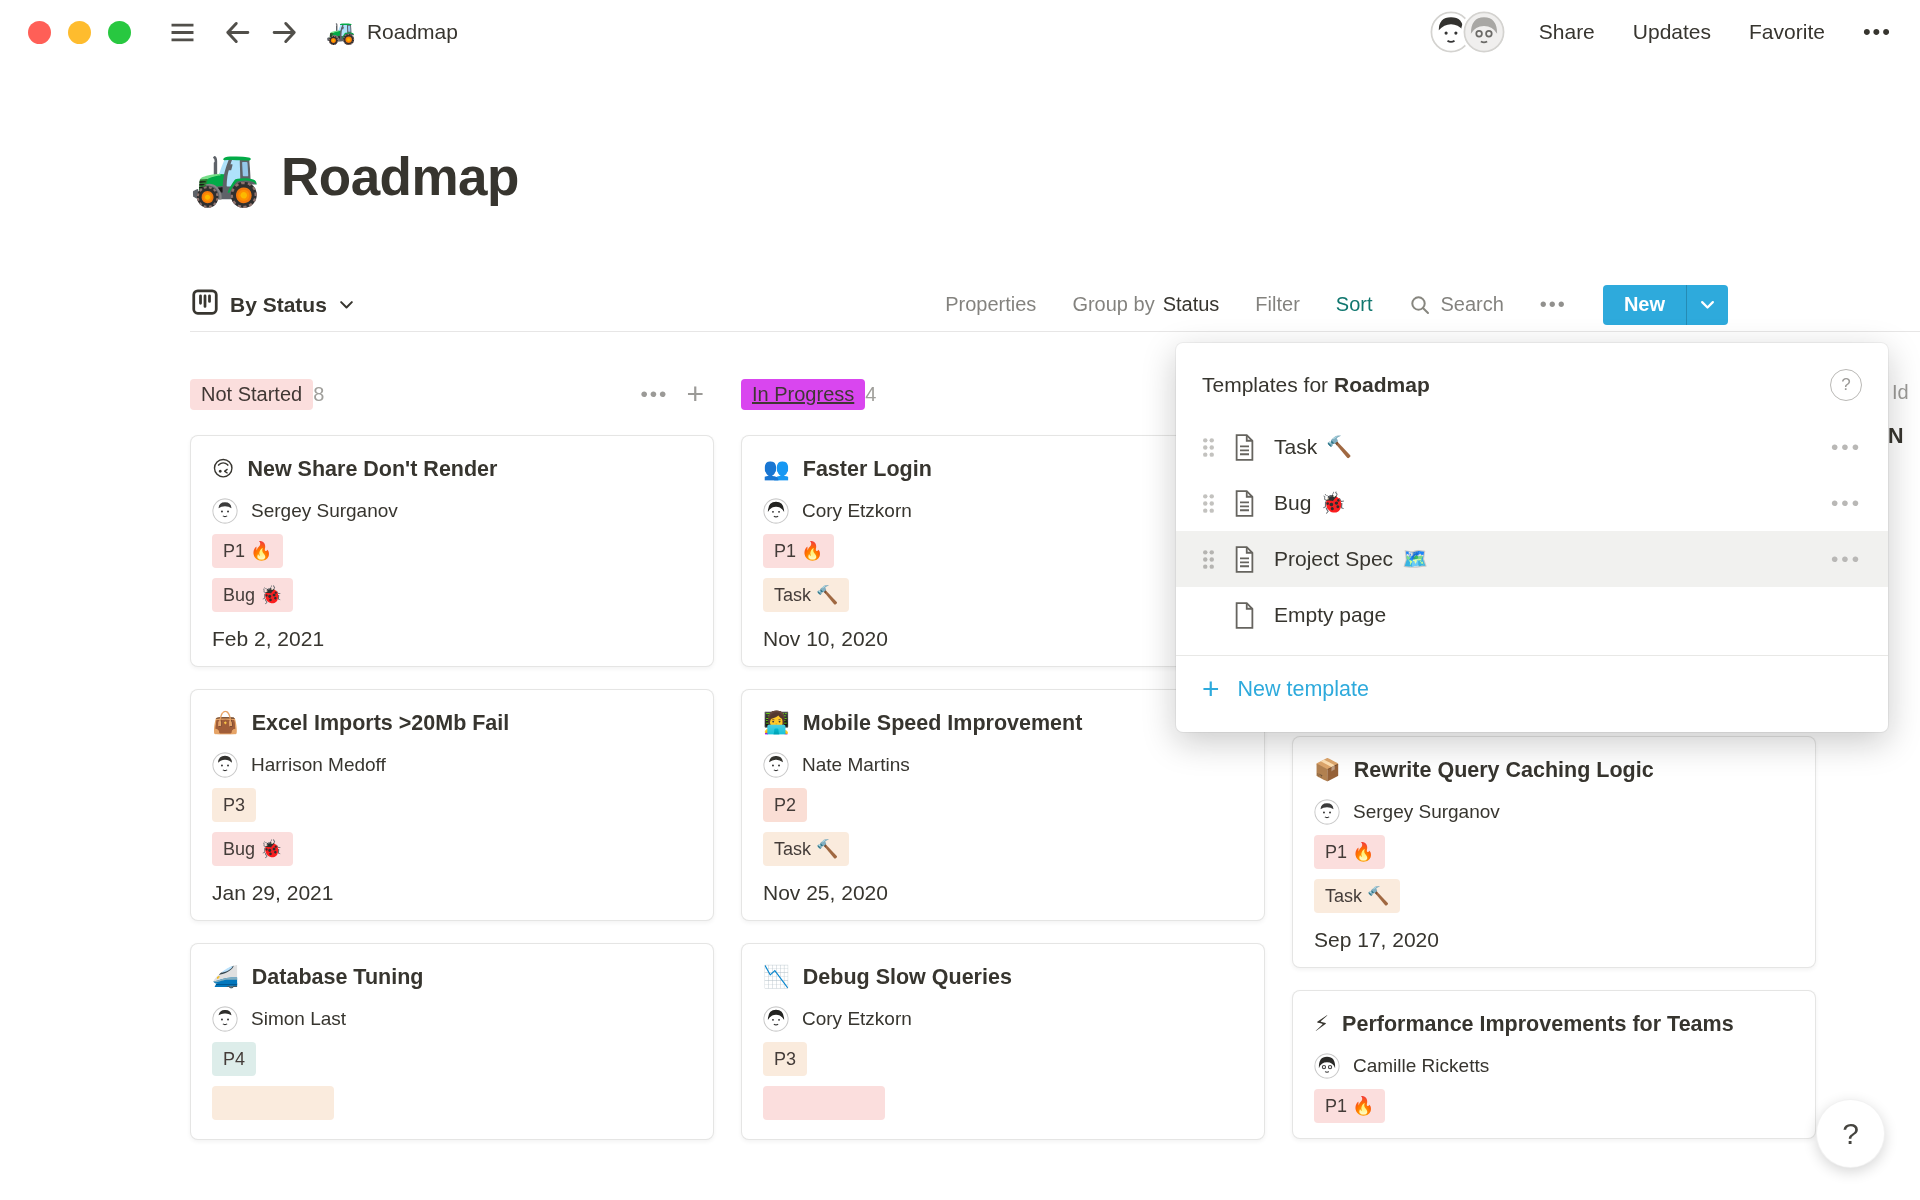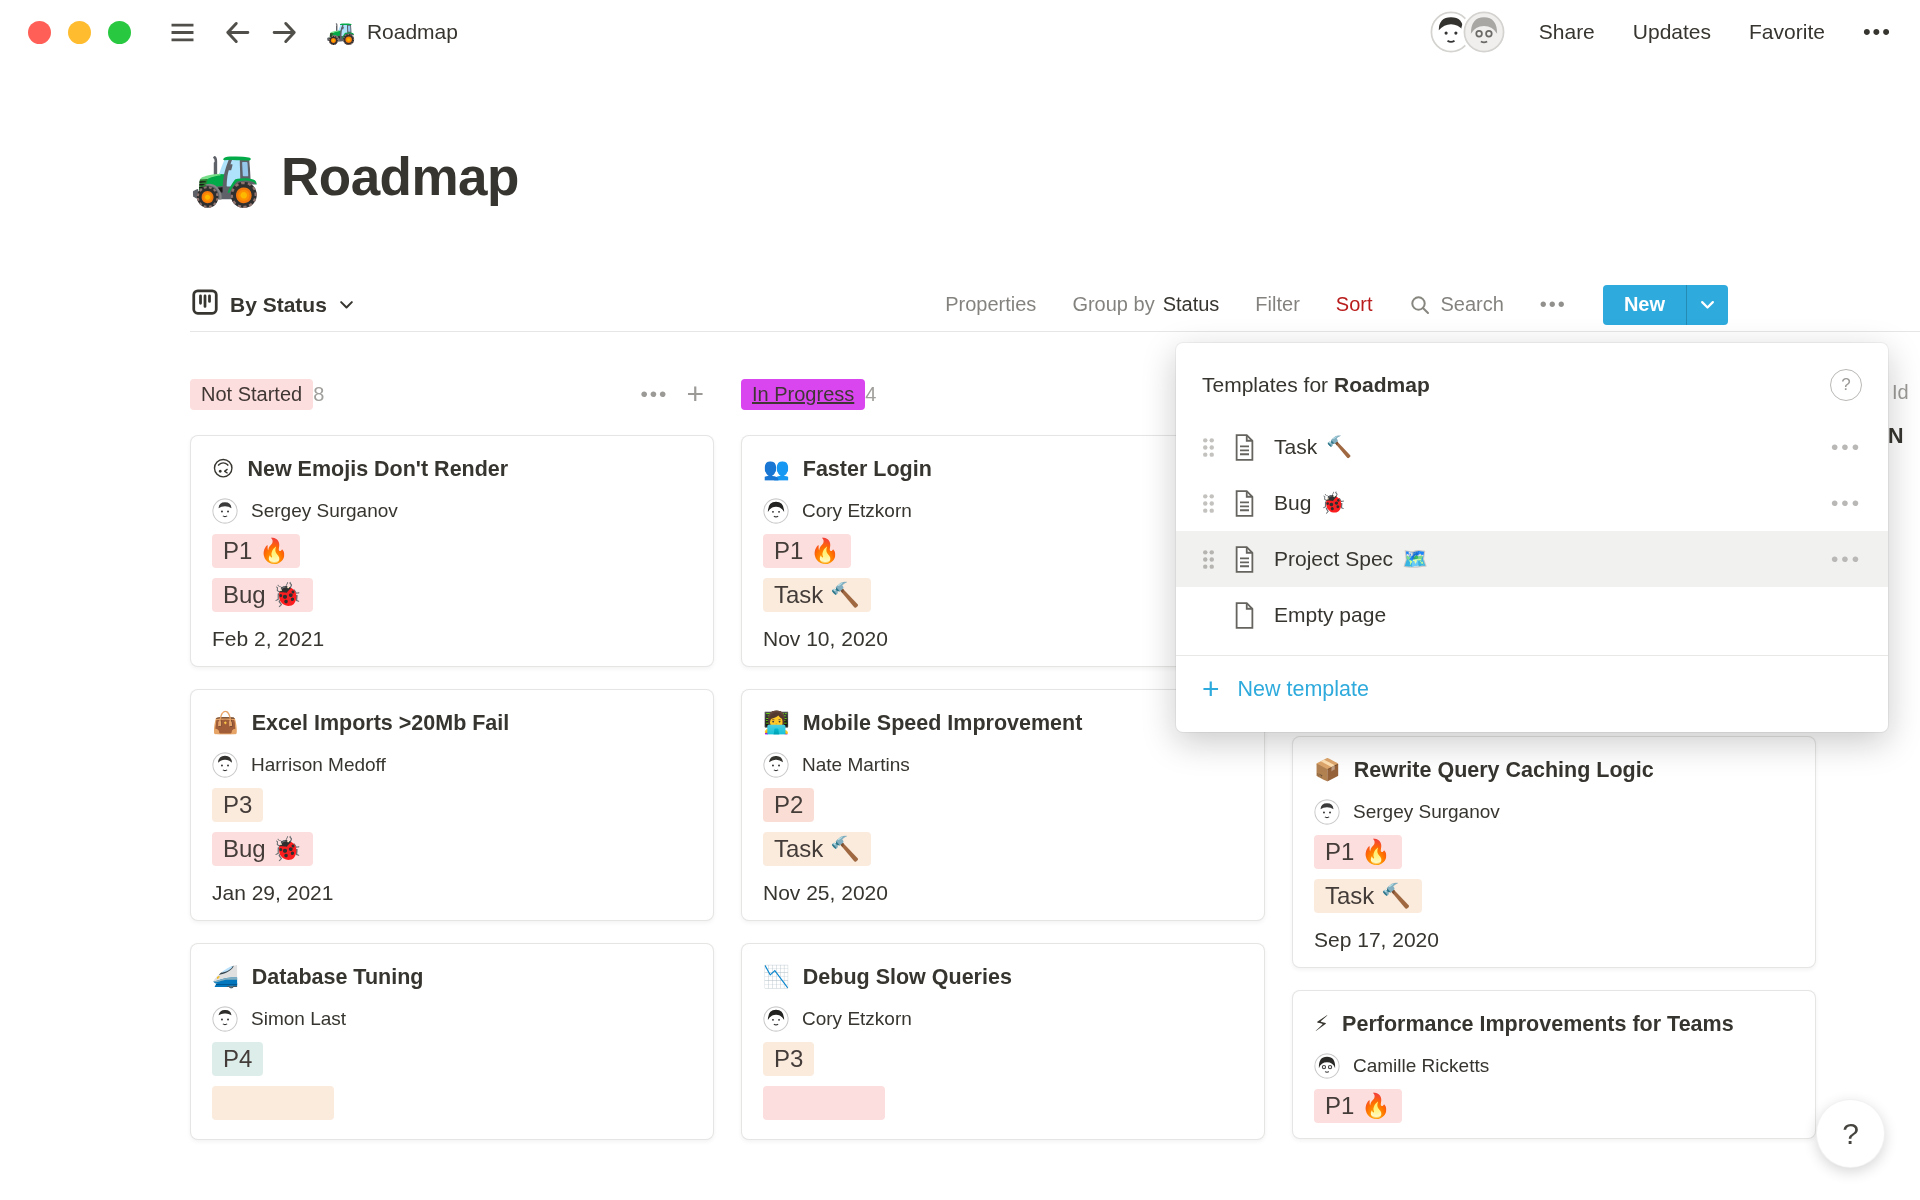--- a/index.html
+++ b/index.html
@@ -28,21 +28,21 @@
   .page-emoji{font-size:57px;line-height:1;}
   .page-title{font-size:53px;font-weight:700;letter-spacing:-0.5px;margin:0;}
 
   
   .toolbar{position:absolute;left:190px;right:0;top:278px;height:54px;display:flex;align-items:center;
            padding-right:192px;box-sizing:border-box;border-bottom:1px solid rgba(55,53,47,0.12);}
   .view-switch{display:flex;align-items:center;gap:10px;font-size:21px;font-weight:600;cursor:pointer;}
   .tool-right{margin-left:auto;display:flex;align-items:center;gap:36px;}
   .tool-item{font-size:20px;color:rgba(55,53,47,0.62);cursor:pointer;display:flex;align-items:center;gap:8px;}
   .tool-dark{color:#37352f;}
-  .accent{color:#b91c1c;}
+  .accent{color:#0f766e;}
   .tool-more{font-size:20px;letter-spacing:2px;color:rgba(55,53,47,0.55);}
   .new-btn{display:flex;align-items:stretch;background:#2EAADC;color:#fff;border-radius:4px;height:40px;
            font-size:20px;font-weight:600;overflow:hidden;cursor:pointer;}
   .new-main{display:flex;align-items:center;padding:0 21px;}
   .new-chev{display:flex;align-items:center;justify-content:center;width:41px;border-left:1px solid rgba(0,0,0,0.18);}
 
   
   .board{position:absolute;left:190px;top:376px;right:0;bottom:0;}
   .column{position:absolute;top:0;width:524px;}
   .col-0{left:0;} .col-1{left:551px;} .col-2{left:1102px;}
@@ -54,21 +54,21 @@
   .col-plus{font-size:30px;font-weight:300;line-height:1;cursor:pointer;}
   .cards{margin-top:23px;display:flex;flex-direction:column;gap:22px;}
   .card{background:#fff;border:1px solid rgba(55,53,47,0.13);border-radius:8px;padding:17px 21px 15px;
         box-shadow:0 2px 4px rgba(15,15,15,0.05);box-sizing:border-box;cursor:pointer;}
   .card-title{font-size:21.5px;font-weight:600;line-height:32px;}
   .c-emoji{margin-right:13px;font-weight:400;}
   .c-person{margin-top:13px;display:flex;align-items:center;gap:13px;}
   .c-person .avatar{width:26px;height:26px;}
   .c-name{font-size:19px;}
   .tag-row{margin-top:10px;}
-  .tag{display:inline-block;padding:4px 11px;border-radius:4px;font-size:24px;line-height:26px;color:#443c39;}
+  .tag{display:inline-block;padding:4px 11px;border-radius:4px;font-size:18px;line-height:26px;color:#443c39;}
   .tag:empty{min-width:100px;height:26px;}
   .c-date{margin-top:15px;font-size:21px;}
   .spacer-card{height:279px;visibility:hidden;}
   .frag{position:absolute;white-space:nowrap;}
   .frag-head{left:1892px;top:381px;font-size:20px;color:#9b9a97;}
   .frag-card{left:1888px;top:424px;font-size:21.5px;font-weight:600;color:#37352f;}
 
   
   .tpl-menu{position:absolute;left:1176px;top:343px;width:712px;background:#fff;border-radius:7px;z-index:20;
             box-shadow:0 0 0 1px rgba(15,15,15,0.05),0 10px 34px rgba(15,15,15,0.22);padding-bottom:10px;text-align:center;}
@@ -205,21 +205,21 @@
       <div class="col-head">
         <span class="col-badge" style="background: rgb(251, 222, 221);">Not Started</span>
         <span class="col-count">8</span>
         <span class="col-tools">
           <span class="col-more">•••</span>
           <span class="col-plus">+</span>
         </span>
       </div>
       <div class="cards">
         <article class="card">
-          <div class="card-title"><span class="c-emoji">🙃</span><span>New Emojis Don't Render</span></div>
+          <div class="card-title"><span class="c-emoji">🙃</span><span>New Share Don't Render</span></div>
           <div class="c-person">
             <span class="avatar">
                 <svg viewBox="0 0 24 24" width="26" height="26">
                   <circle cx="12" cy="12" r="11.2" fill="#fff" stroke="#ccc"></circle>
                   <path d="M6 9.5 Q6.5 4 12 4 Q17.5 4 18 9.5 Q15.5 7.5 12 7.5 Q8.5 7.5 6 9.5Z" fill="#3b3b3b"></path>
                   <circle cx="9.2" cy="12.5" r="0.9" fill="#333"></circle>
                   <circle cx="14.8" cy="12.5" r="0.9" fill="#333"></circle>
                   <path d="M10 16.5 Q12 17.8 14 16.5" stroke="#333" fill="none" stroke-width="1"></path>
                 </svg>
               </span>

